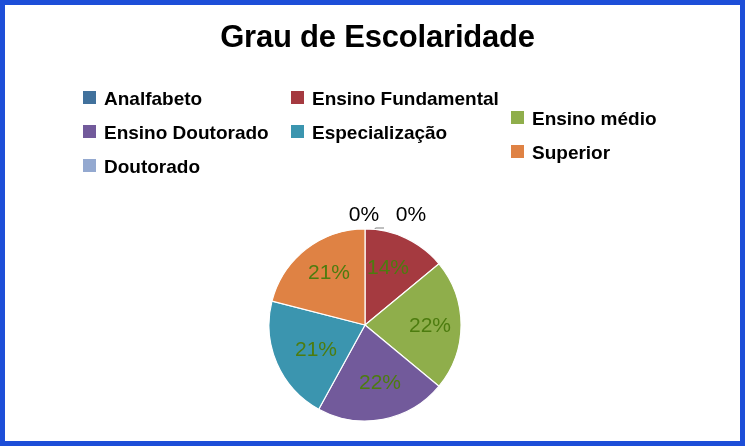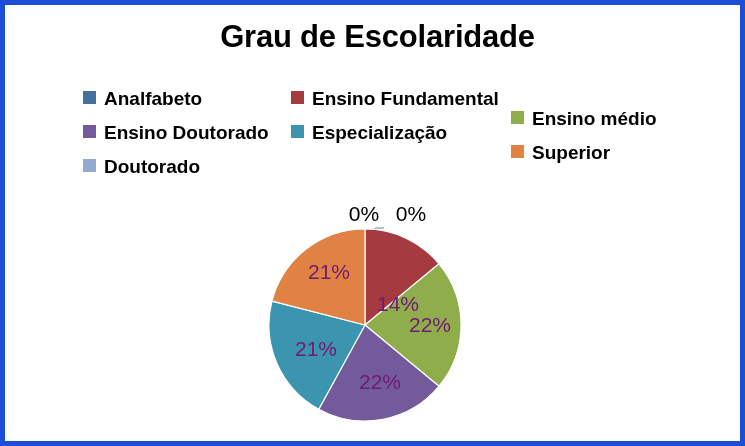--- a/index.html
+++ b/index.html
@@ -75,21 +75,21 @@
     height: 196px;
   }
   #pie-svg {
     display: block;
     width: 196px;
     height: 196px;
   }
   .slice-label {
     position: absolute;
     font-size: 21px;
-    color: #701a75;
+    color: #4d7c0f;
     white-space: nowrap;
     transform: translate(-50%, -50%);
     text-align: right;
   }
   .outside-label {
     position: absolute;
     font-size: 21px;
     color: #000000;
     white-space: nowrap;
     transform: translate(-50%, -50%);
@@ -148,20 +148,20 @@
 
       <path fill="#A53A40" stroke="#FFFFFF" stroke-width="1.2" d="M 100 100 L 100.00 2.00 A 98 98 0 0 1 175.51 37.53 Z"></path>
       <path fill="#8FAE4B" stroke="#FFFFFF" stroke-width="1.2" d="M 100 100 L 175.51 37.53 A 98 98 0 0 1 175.51 162.47 Z"></path>
       <path fill="#725A9B" stroke="#FFFFFF" stroke-width="1.2" d="M 100 100 L 175.51 162.47 A 98 98 0 0 1 52.79 185.88 Z"></path>
       <path fill="#3B95AF" stroke="#FFFFFF" stroke-width="1.2" d="M 100 100 L 52.79 185.88 A 98 98 0 0 1 5.08 75.63 Z"></path>
       <path fill="#DF8244" stroke="#FFFFFF" stroke-width="1.2" d="M 100 100 L 5.08 75.63 A 98 98 0 0 1 100.00 2.00 Z"></path>
       <path fill="#41719C" stroke="none" d=""></path>
       <path fill="#94A9D0" stroke="none" d=""></path>
     </svg>
 
-    <div class="slice-label" style="left:131px; top:40px;margin-top:37px;">14%</div>
+    <div class="slice-label" style="left:121px; top:40px;">14%</div>
     <div class="slice-label" style="left:163px; top:98px;">22%</div>
     <div class="slice-label" style="left:113px; top:155px;">22%</div>
     <div class="slice-label" style="left:49px; top:122px;">21%</div>
     <div class="slice-label" style="left:62px; top:45px;">21%</div>
   </div>
 
 </div>
 
 </body></html>

